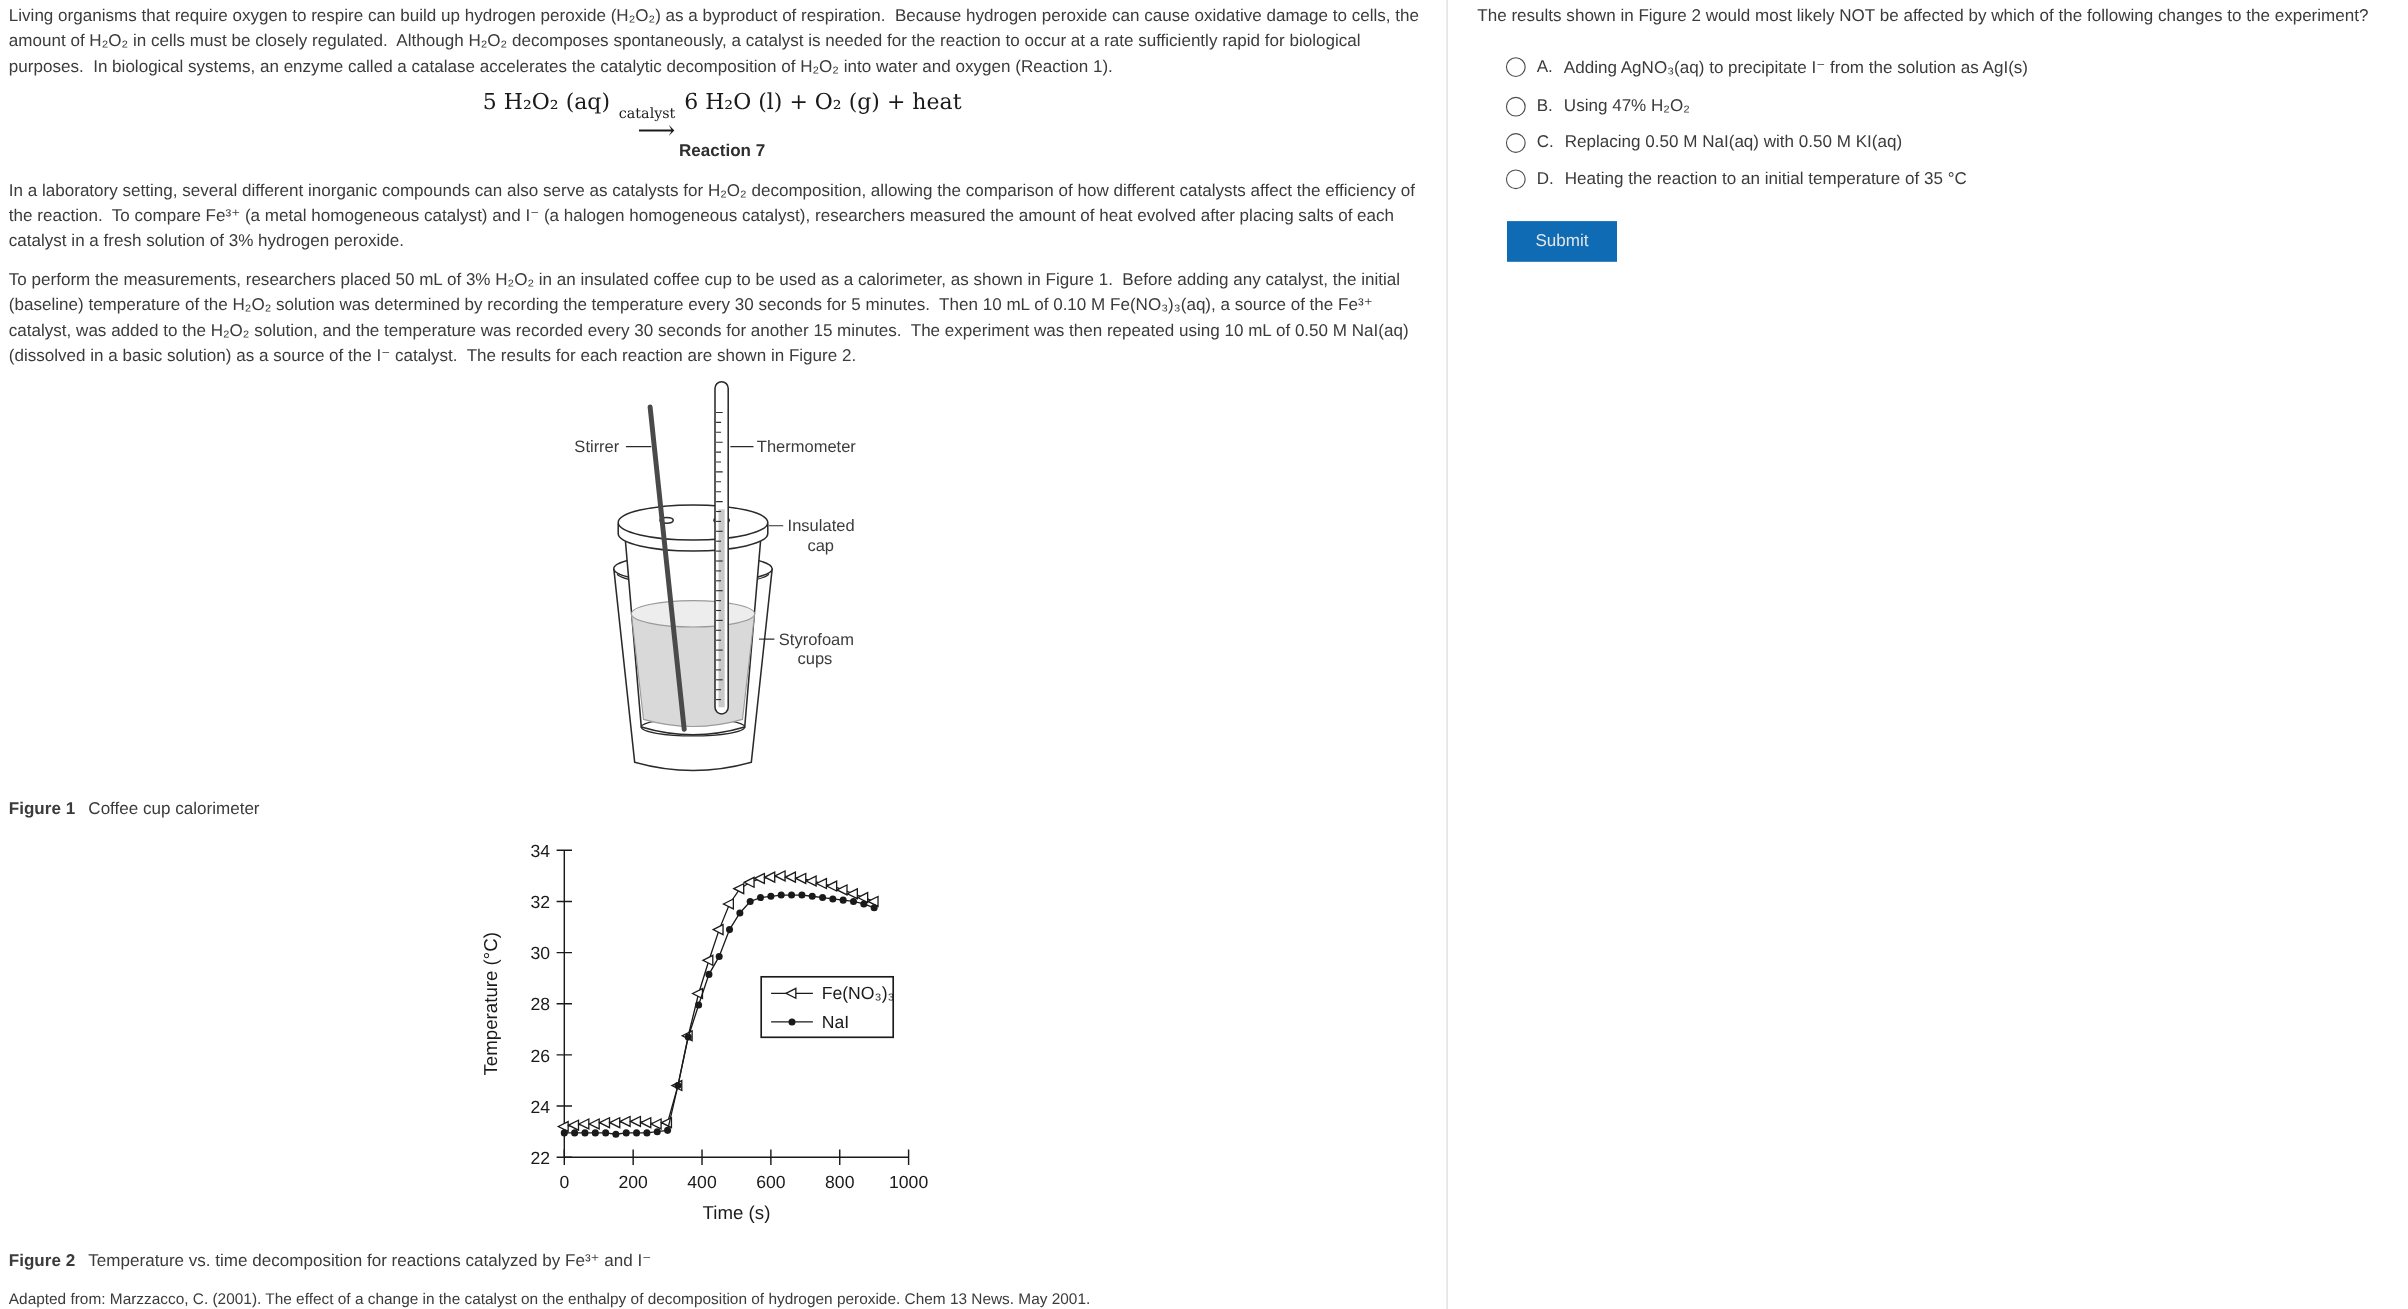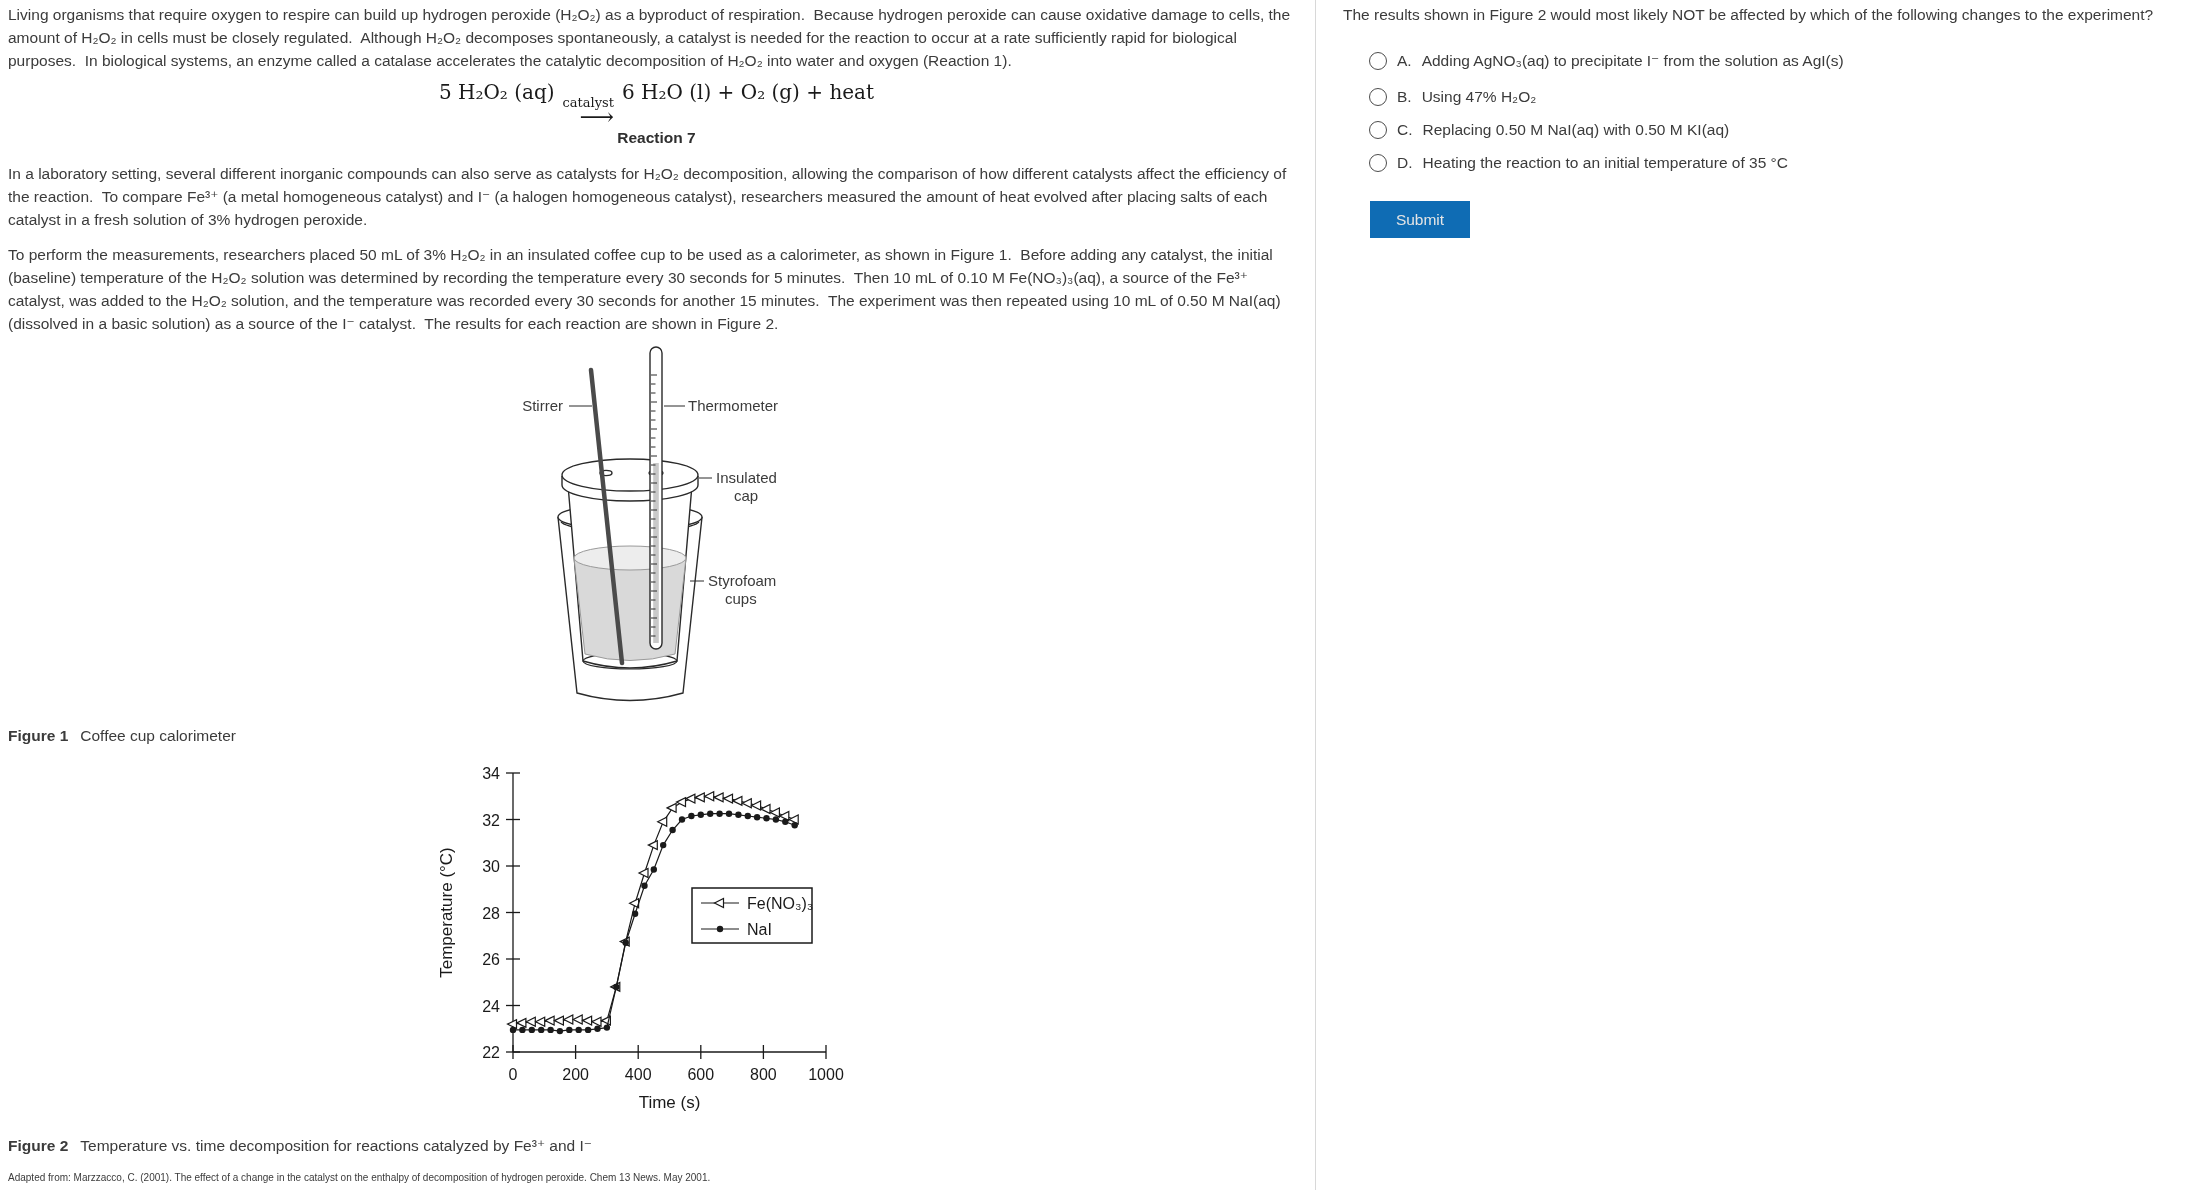--- a/index.html
+++ b/index.html
@@ -16,21 +16,21 @@
     font-family:"DejaVu Serif","Liberation Serif",serif;font-size:20px;color:#1a1a1a}
   .arrowstack{display:inline-flex;flex-direction:column;align-items:flex-end;vertical-align:-8px;margin:0 8px}
   .arrowlabel{font-size:13px;line-height:14px}
   .arrowglyph{font-size:24px;line-height:14px}
   #reaction-caption{left:0;top:129px;width:1313px;text-align:center;font-weight:bold;font-size:15.5px;color:#2f2f2f}
   .caption{left:8px;font-size:15.5px;color:#3b3b3b}
   .caption .cap-b{font-weight:bold}
   .caption .cap-t{margin-left:12px}
   #fig1cap{top:727px}
   #fig2cap{top:1137px}
-  #footnote{left:8px;top:1172px;font-size:10px;color:#3b3b3b}
+  #footnote{left:8px;top:1172px;font-size:14px;color:#3b3b3b}
   #divider{left:1315px;top:0;width:1px;height:1190px;background:#d8d8d8}
   #question{left:1343px;top:5px;width:842px;font-size:15.5px;line-height:20px}
   .opt{position:absolute;left:1369px;display:flex;align-items:center;gap:10px;font-size:15.5px;height:20px}
   #opt-a{top:51px}#opt-b{top:87px}#opt-c{top:120px}#opt-d{top:153px}
   .radio{width:18px;height:18px;border:1.5px solid #4d4d4d;border-radius:50%;background:#fff;box-sizing:border-box;flex:none}
   .optletter{white-space:pre}
   #submit{left:1370px;top:201px;width:100px;height:37px;background:#0f6cb4;color:#e5e5e5;border:none;
     font-size:15.5px;font-family:"Liberation Sans","DejaVu Sans",sans-serif;cursor:pointer}
   
   .ax{stroke:#1a1a1a;stroke-width:1.3;fill:none}

